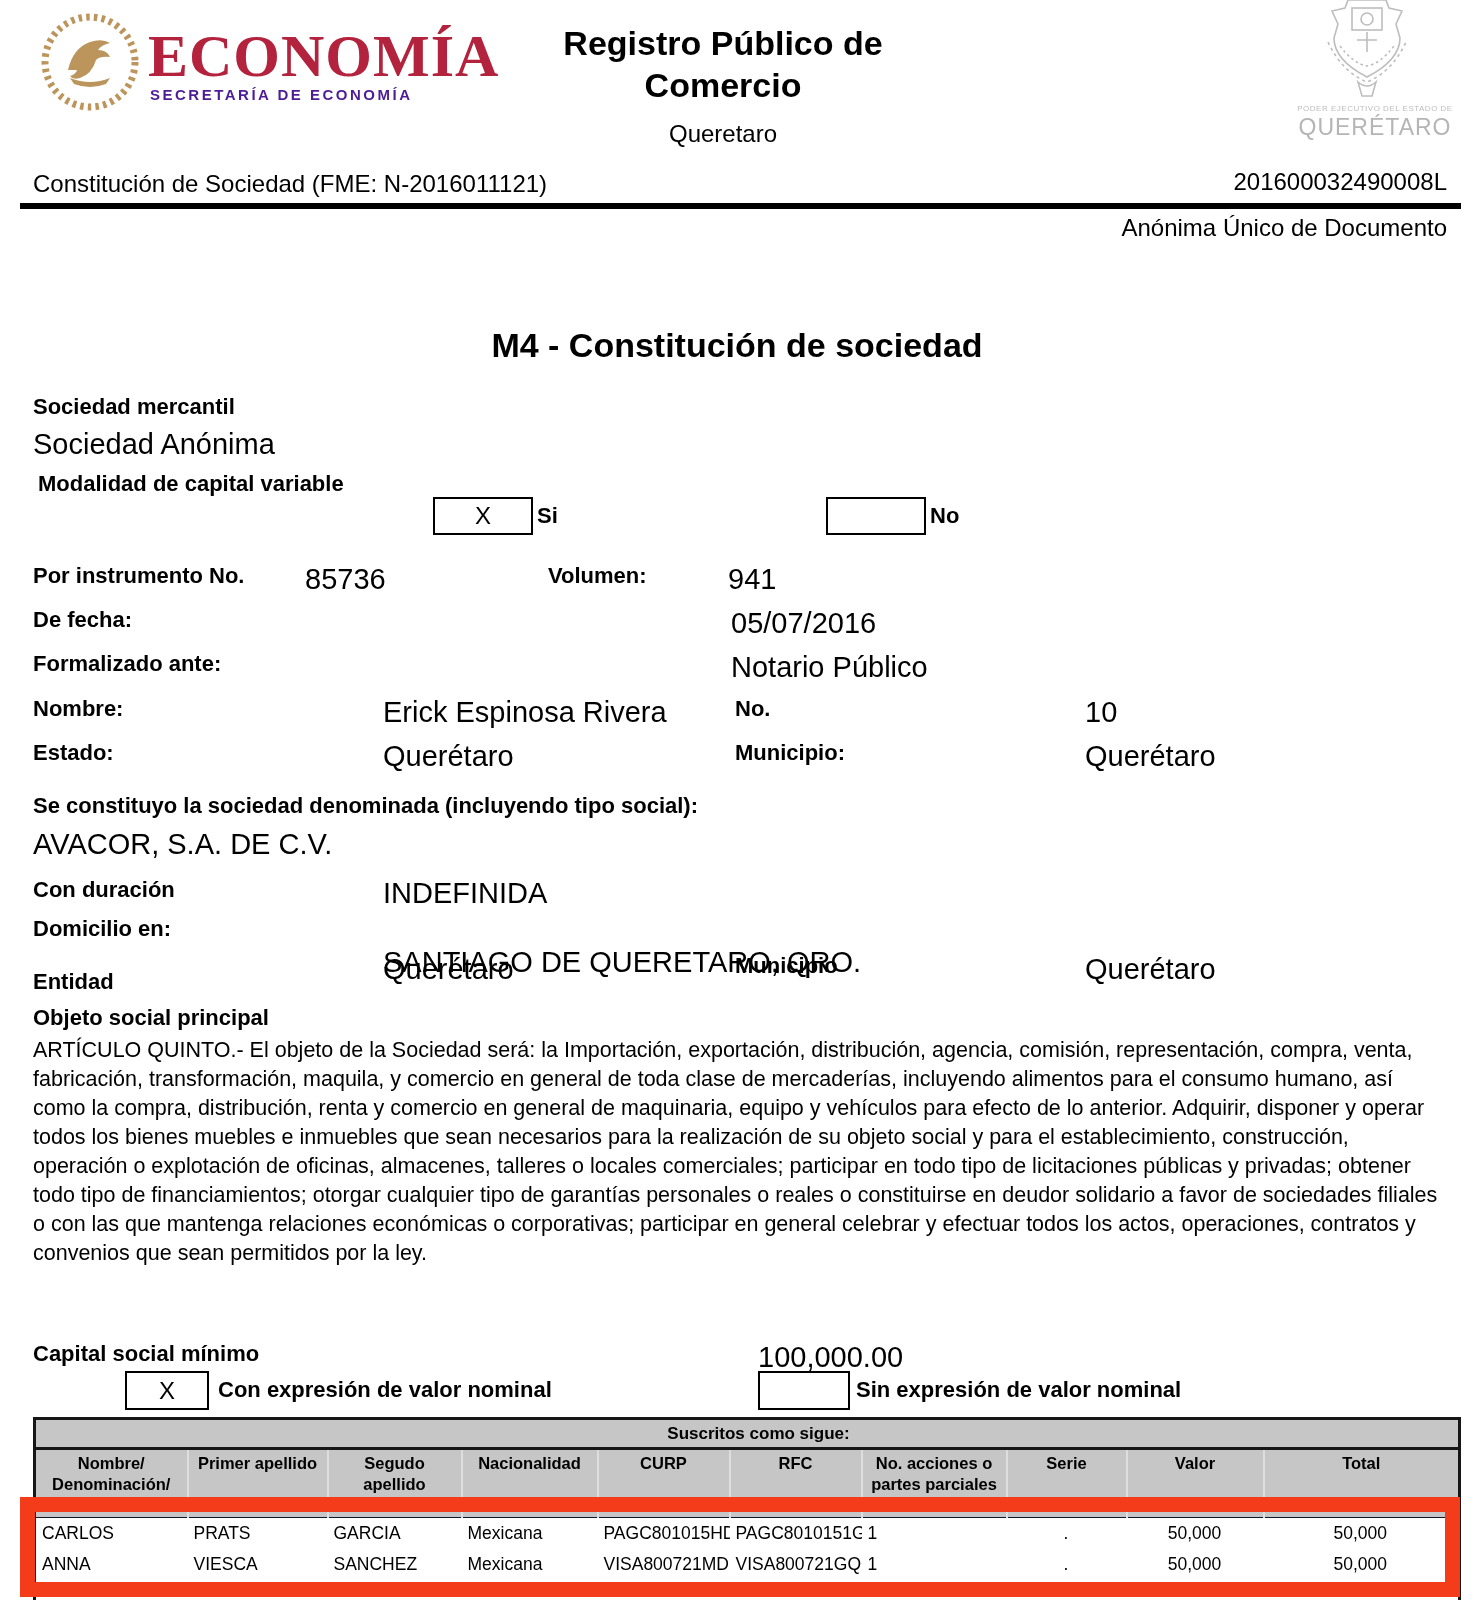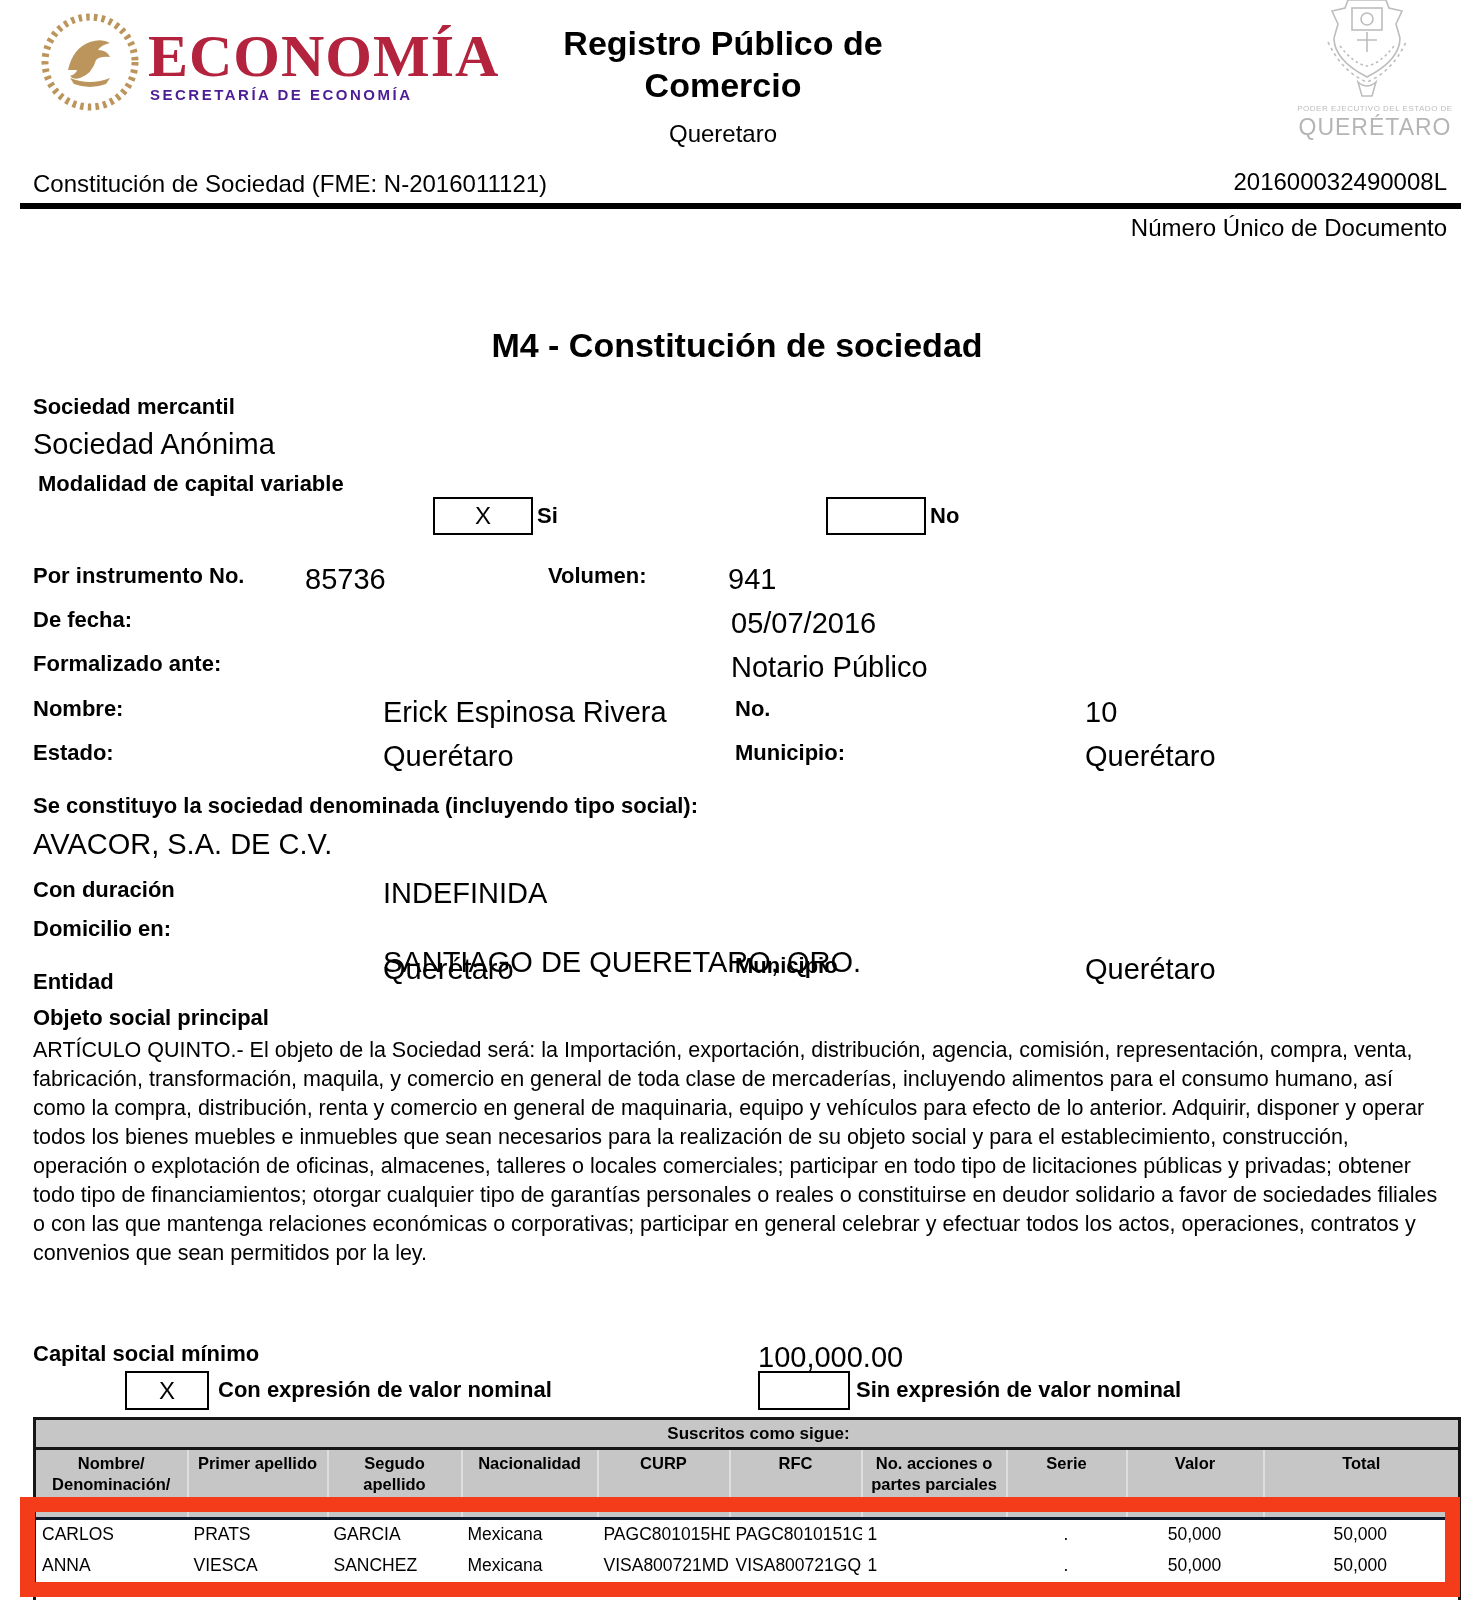--- a/index.html
+++ b/index.html
@@ -30,21 +30,21 @@
             font-weight:bold;font-size:34px;}
   .para{position:absolute;left:33px;top:1036px;width:1414px;font-size:21.5px;line-height:29px;}
   
   #suscritos{position:absolute;left:33px;top:1417px;width:1425px;border-collapse:collapse;
              table-layout:fixed;border:3px solid #161616;}
   #suscritos th,#suscritos td{box-sizing:border-box;}
   .band-title{background:#c6c6c6;height:30px;font-size:17px;font-weight:bold;
               text-align:center;border-bottom:3px solid #161616;padding-left:24px;}
   .colhead{background:#c6c6c6;height:66px;vertical-align:top;font-size:16.5px;font-weight:bold;
            line-height:21px;text-align:center;white-space:pre-line;padding-top:3px;
-           border-left:2px solid #dedede;border-bottom:3px solid #0f172a;}
+           border-left:2px solid #dedede;border-bottom:1px solid #0f172a;}
   .colhead:first-child{border-left:none;}
   #suscritos td{height:31px;font-size:17.5px;vertical-align:middle;padding-left:6px;
                 white-space:nowrap;overflow:hidden;background:#fff;}
   #suscritos td.c{text-align:center;padding-left:0;}
   #suscritos tr.filler td{height:22px;}
   .red-box{position:absolute;left:20px;top:1497px;width:1440px;height:100px;
            border:15px solid #f43b1a;box-sizing:border-box;z-index:5;}
 </style>
 </head>
 <body>
@@ -79,21 +79,21 @@
         <path d="M40,82 Q49,90 58,82 L54,96 L44,96 Z"></path>
       </g>
     </svg>
   </span>
   <div class="arms-cap-sm" style="color:#bdbdbd;">PODER EJECUTIVO DEL ESTADO DE</div>
   <div class="arms-cap-lg" style="color:#b5b5b5;">QUERÉTARO</div>
 
   <div class="fme">Constitución de Sociedad (FME: N-2016011121)</div>
   <div class="docnum">201600032490008L</div>
   <div class="rule"></div>
-  <div class="docnum-label">Número Único de Documento</div>
+  <div class="docnum-label">Anónima Único de Documento</div>
 
   <div class="m4-title">M4 - Constitución de sociedad</div>
 
   <span class="lbl" style="left:33px;top:394px;">Sociedad mercantil</span>
   <span class="val" style="left:33px;top:428px;">Sociedad Anónima</span>
 
   <span class="lbl" style="left:38px;top:471px;">Modalidad de capital variable</span>
   <span class="checkbox" style="left:433px;top:497px;width:100px;height:38px;">X</span>
   <span class="lbl" style="left:537px;top:503px;">Si</span>
   <span class="checkbox" style="left:826px;top:497px;width:100px;height:38px;"></span>

